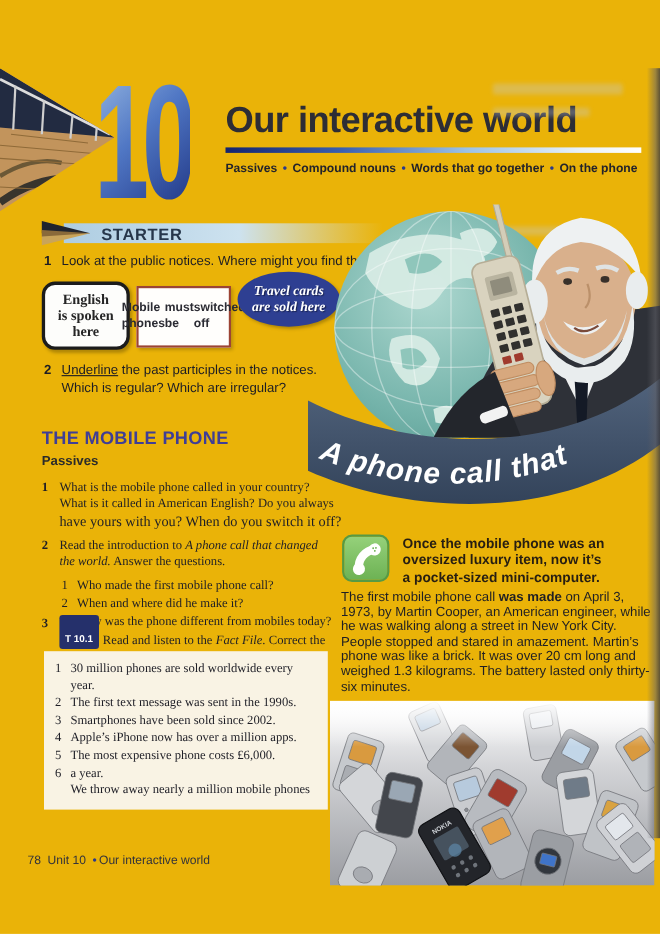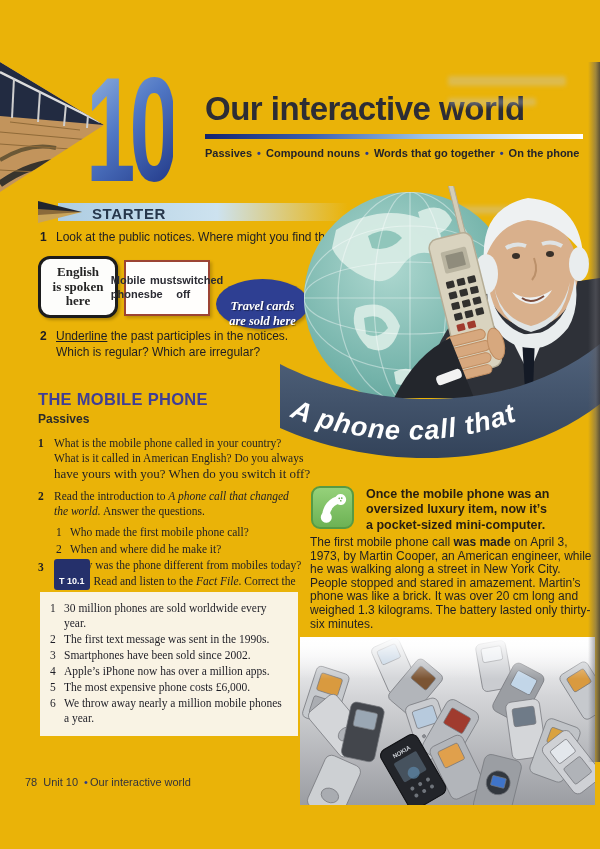--- a/index.html
+++ b/index.html
@@ -43,23 +43,23 @@
 
   .sign1 { position:absolute; left:38px; top:256px; width:80px; height:62px;
     border:3px solid #1c1c1c; border-radius:12px; background:#fdfdfb;
     box-shadow:2px 2px 3px rgba(0,0,0,.25);
     display:flex; flex-direction:column; justify-content:center; align-items:center;
     font-family:"Liberation Serif", serif; font-weight:700; font-size:13px; color:#252525; line-height:1.15; }
   .sign2 { position:absolute; left:124px; top:260px; width:86px; height:56px;
     border:2px solid #9c4434; background:#fffefc; box-shadow:2px 2px 3px rgba(0,0,0,.2);
     display:flex; flex-direction:row; justify-content:center; align-items:center;
     font-weight:700; font-size:11px; color:#2b2b33; line-height:1.25; }
-  .sign3 { position:absolute; left:216px; top:279px; width:93px; height:50px;
+  .sign3 { position:absolute; left:216px; top:247px; width:93px; height:50px;
     background:#2e3f92; border-radius:50%; box-shadow:2px 2px 3px rgba(0,0,0,.25);
-    display:flex; flex-direction:column; justify-content:flex-end; align-items:center;
+    display:flex; flex-direction:column; justify-content:center; align-items:center;
     font-family:"Liberation Serif", serif; font-style:italic; font-weight:700;
     font-size:12.5px; color:#ffffff; line-height:1.2; text-shadow:1px 1px 1px rgba(0,0,0,.45); }
 
   
   .lesson-heading { position:absolute; left:38px; top:390px; font-size:16.5px; font-weight:700;
     color:#3f3e96; letter-spacing:.3px; }
   .lesson-sub { position:absolute; left:38px; top:412px; font-size:12px; font-weight:700; color:#2b2b2b; }
 
   .serif { font-family:"Liberation Serif", serif; }
   .ex { position:absolute; left:38px; width:268px; font-size:11.5px; line-height:1.3; color:#1e1e26; }
@@ -240,22 +240,22 @@
       <span class="num">4</span>
       <span>Apple’s iPhone now has over a million apps.</span>
     </div>
     <div class="row">
       <span class="num">5</span>
       <span>The most expensive phone costs £6,000.</span>
     </div>
     <div class="row">
       <span class="num">6</span>
       <span>
+        <div>a year.</div>
         <div>We throw away nearly a million mobile phones</div>
-        <div>a year.</div>
       </span>
     </div>
   </div>
 
   <div class="footer">
     <span>78</span><span>Unit 10</span><span class="sep">•</span><span>Our interactive world</span>
   </div>
 
   <svg class="photo-main" width="302" height="212" viewBox="0 0 302 212">
     <defs>

